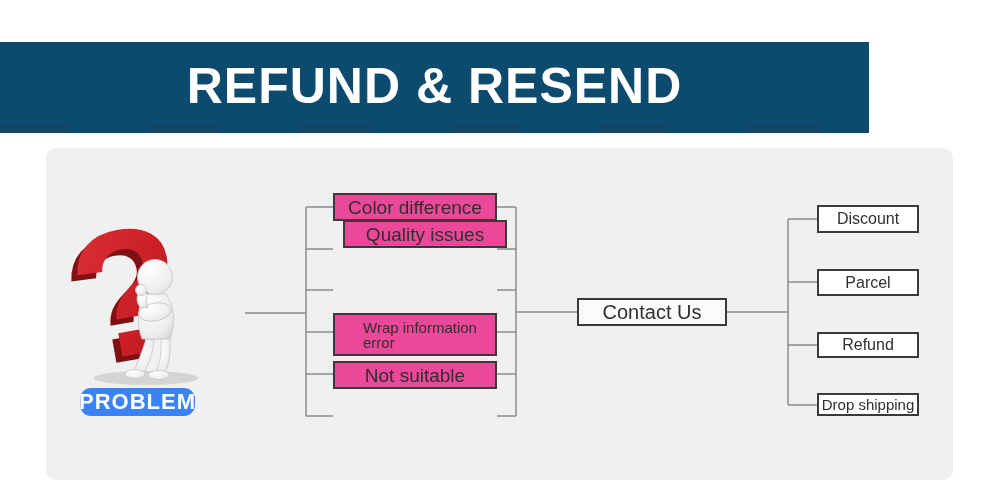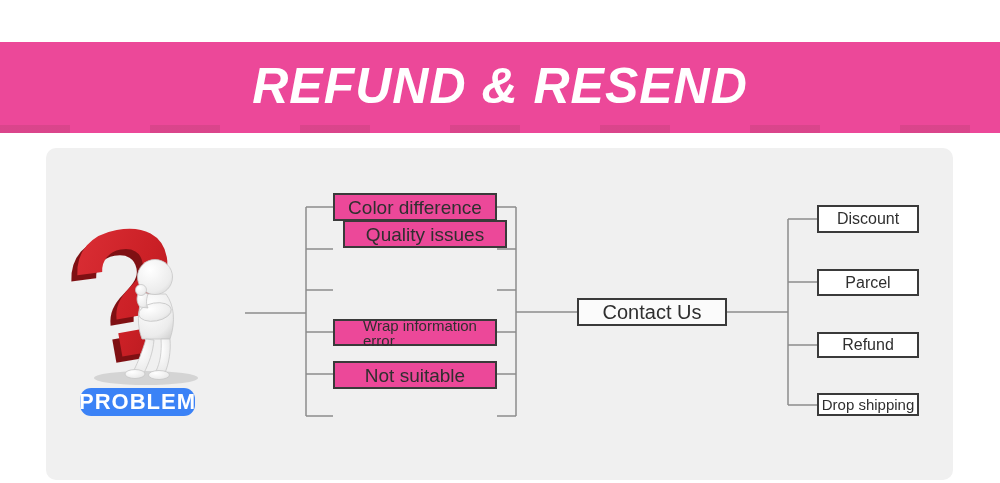--- a/index.html
+++ b/index.html
@@ -3,23 +3,23 @@
 <meta charset="utf-8">
 <style>
   html,body{margin:0;padding:0;}
   body{
     width:1000px;height:483px;position:relative;overflow:hidden;
     background:#ffffff;
     font-family:"Liberation Sans","DejaVu Sans",sans-serif;
   }
   
   .banner{
-    position:absolute;left:0;top:42px;width:1000px;height:91px;
-    background:#ec4899;
-    display:flex;align-items:center;justify-content:center;font-style:italic;
+    position:absolute;left:0;top:42px;width:869px;height:91px;
+    background:#0c4a6e;
+    display:flex;align-items:center;justify-content:center;
   }
   .banner:after{
     content:"";position:absolute;left:0;bottom:0;width:100%;height:8px;
     background:repeating-linear-gradient(90deg,
       rgba(60,42,20,0.10) 0px, rgba(60,42,20,0.10) 70px,
       rgba(60,42,20,0.0) 70px, rgba(60,42,20,0.0) 150px);
   }
   .banner-title{
     color:#ffffff;font-size:50px;font-weight:bold;letter-spacing:1px;
     transform:translateY(-2px);
@@ -32,21 +32,21 @@
   
   .fbox{
     position:absolute;box-sizing:border-box;
     border:2px solid #3a3a3a;background:#ec4899;
     display:flex;align-items:center;justify-content:center;
     color:#2f2f2f;font-size:19px;line-height:1;
   }
   .fbox.small{font-size:15px;}
   .prob{left:287px;width:164px;height:28px;}
   .p0{top:45px;}  .p1{top:72px;margin-left:10px;}  .p2{top:129px;}
-  .p3{top:171px;height:27px;padding-left:28px;} .p4{top:213px;} .p5{top:255px;}
+  .p3{top:165px;height:43px;padding-left:28px;} .p4{top:213px;} .p5{top:255px;}
   .hub{left:531px;top:150px;width:150px;height:28px;font-size:20px;background:#fbfbfb;}
   .sol{left:771px;width:102px;background:#ffffff;font-size:16px;}
   .s0{top:57px;height:28px;} .s1{top:121px;height:27px;}
   .s2{top:184px;height:26px;} .s3{top:245px;height:23px;font-size:15px;}
   
   .problem-tag{
     position:absolute;left:34px;top:240px;width:115px;height:28px;
     background:#3b82f6;color:#ffffff;font-weight:bold;font-size:22px;
     display:flex;align-items:center;justify-content:center;letter-spacing:1px;border-radius:11px;
   }

